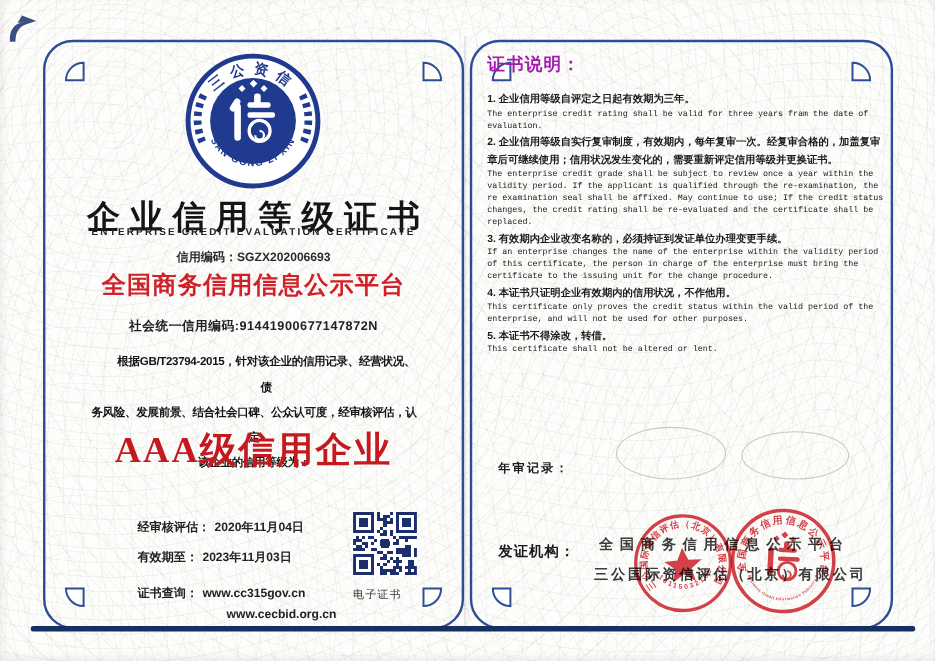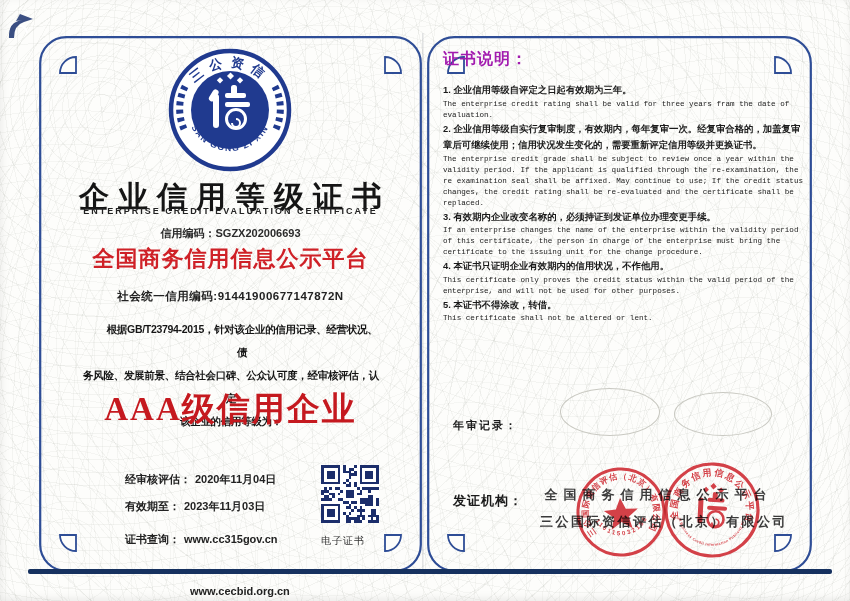--- a/index.html
+++ b/index.html
@@ -37,21 +37,21 @@
   .uscc{top:254px;font-size:11.5px;font-weight:bold;letter-spacing:.5px;color:#222;}
   .body-block{left:42px;top:283px;width:302px;font-size:10.5px;font-weight:bold;letter-spacing:-.3px;line-height:23px;color:#151515;text-align:center;}
   .body-block .indent{margin-left:22px;}
   .rating{top:352px;font-size:33px;font-weight:bold;letter-spacing:2px;color:#c5191f;font-family:"Liberation Serif","DejaVu Serif",serif;}
   .kv{left:87px;font-size:11px;font-weight:bold;color:#222;}
   .kv .val{margin-left:4px;}
   .issue{top:437px;}
   .valid{top:464px;}
   .query{top:497px;font-weight:bold;}
   .query .val{font-weight:600;}
-  .url2{left:152px;top:518px;font-size:11px;font-weight:600;color:#222;margin-top:32px;}
+  .url2{left:168px;top:518px;font-size:11px;font-weight:600;color:#222;}
   .qr-box{left:283px;top:430px;width:58px;height:58px;}
   .qr-box svg{width:100%;height:100%;}
   .qr-label{left:283px;top:499px;width:58px;text-align:left;font-size:10px;letter-spacing:1px;color:#333;}
 
   
   .notes-head{left:17px;top:14px;font-size:16px;font-weight:bold;letter-spacing:1px;color:#a21caf;}
   .notes{left:17px;top:47px;width:362px;text-align:left;}
   .notes p{margin:0;}
   .zh{font-size:9.4px;font-weight:bold;line-height:16.5px;color:#1a1a1a;letter-spacing:0;}
   .en{font-size:7.6px;line-height:11px;color:#222;font-family:"Liberation Mono","DejaVu Sans Mono",monospace;}

